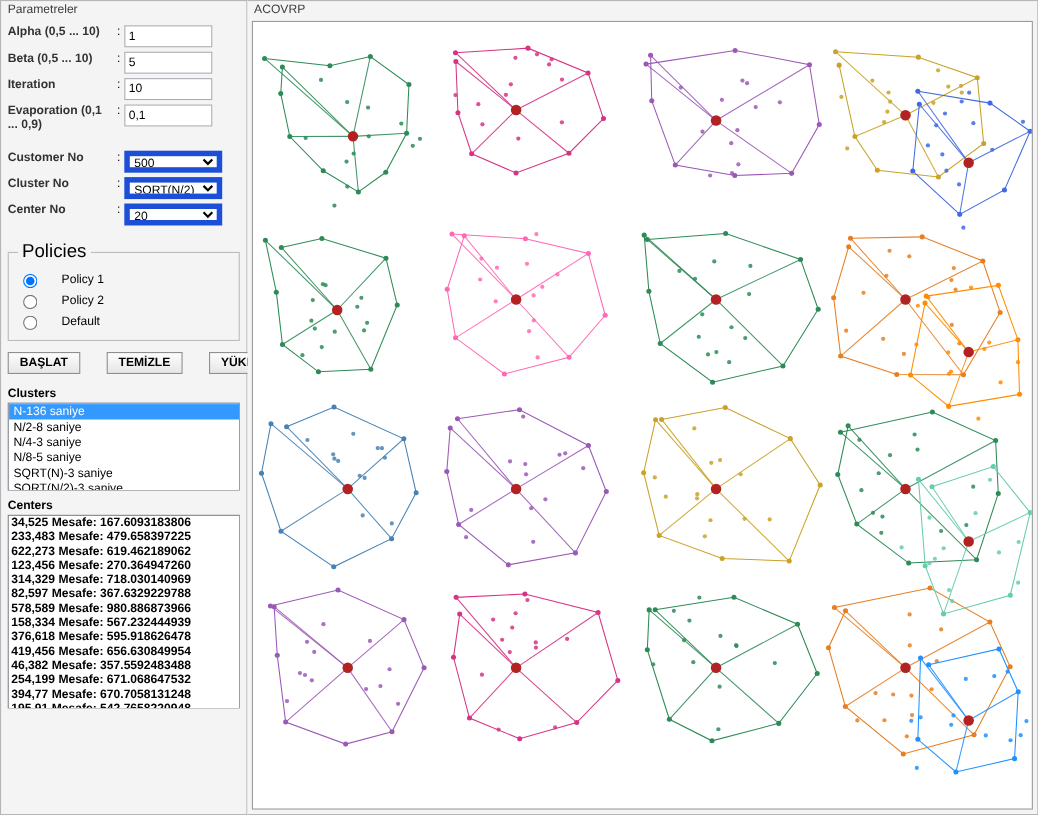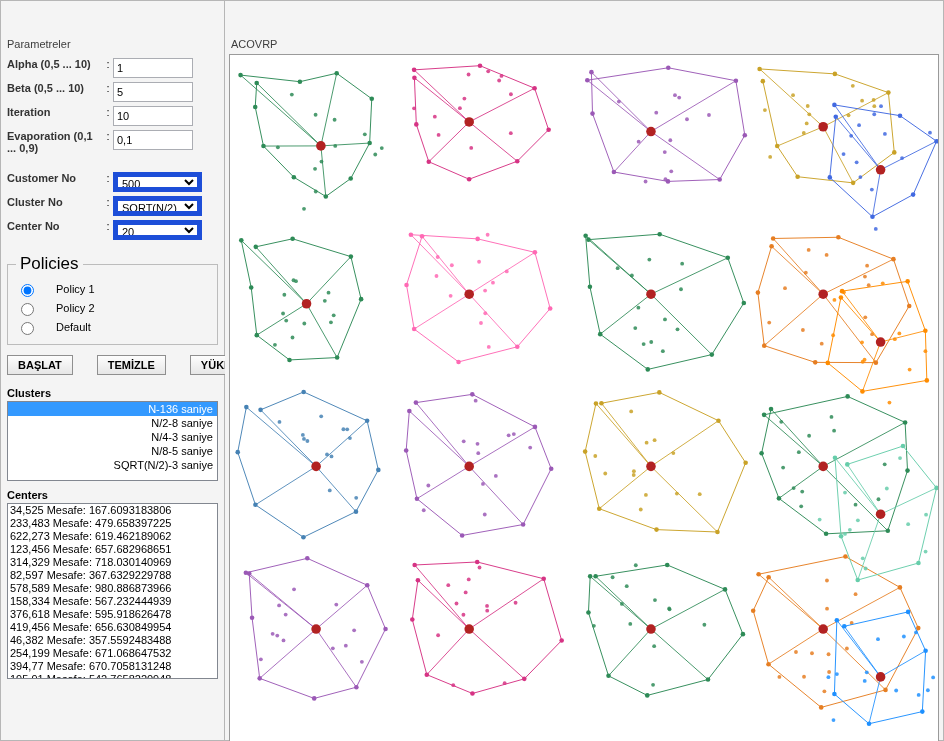--- a/index.html
+++ b/index.html
@@ -29,21 +29,20 @@
     border: 1px solid #b6b6b6;
     border-left: none;
     display: flex;
     flex-direction: column;
     justify-content: space-between;
   }
   .group-title {
     font-size: 11px;
     padding: 2px 6px 0 6px;
     color: #3d3d3d;
-    margin-top: 35px;
   }
   .param-group {
     padding: 4px 6px;
     border-bottom: none;
   }
   .param-row {
     display: flex;
     align-items: flex-start;
     margin: 4px 0;
   }
@@ -94,35 +93,35 @@
   }
   .listbox {
     margin: 2px 6px;
     border: 1px solid #828790;
     background: #fff;
     overflow-y: auto;
     padding: 0;
     list-style: none;
     font-size: 11px;
   }
-  .listbox li { padding: 0 4px; line-height: 14px; white-space: nowrap; cursor: default; text-align: right;}
+  .listbox li { padding: 0 4px; line-height: 14px; white-space: nowrap; cursor: default;}
   .listbox li.selected { background: #3399ff; color: #fff; }
   .clusters-box { height: 80px; }
   .centers-box {
     margin: 2px 6px 6px 6px;
     border: 1px solid #828790;
     background: #fff;
     height: 176px;
     overflow: auto;
     font-size: 11px;
     padding: 0 2px;
     line-height: 13px;
     white-space: nowrap;
   }
-  .centers-box div { cursor: default; }
+  .centers-box div { cursor: default; font-weight: bold; }
   .canvas-wrap {
     flex: 1;
     margin: 4px;
     border: 1px solid #9a9a9a;
     background: #fff;
     position: relative;
   }
   svg.routes { width: 100%; height: 100%; display: block; }
   .spacer { height: 10px; }
 </style>
@@ -200,29 +199,30 @@
     <button class="btn">TEMİZLE</button>
     <button class="btn">YÜKLE</button>
   </div>
 
   <div class="list-label">Clusters</div>
   <ul class="listbox clusters-box" id="clusters-list">
       <li class="selected">N-136 saniye</li>
       <li>N/2-8 saniye</li>
       <li>N/4-3 saniye</li>
       <li>N/8-5 saniye</li>
+      <li>SQRT(N)-3 saniye</li>
       <li>SQRT(N/2)-3 saniye</li>
     </ul>
 
   <div class="list-label">Centers</div>
   <div class="centers-box" id="centers-list">
       <div>34,525 Mesafe: 167.6093183806</div>
       <div>233,483 Mesafe: 479.658397225</div>
       <div>622,273 Mesafe: 619.462189062</div>
-      <div>123,456 Mesafe: 657.682968651</div>
+      <div>123,456 Mesafe: 270.364947260</div>
       <div>314,329 Mesafe: 718.030140969</div>
       <div>82,597 Mesafe: 367.6329229788</div>
       <div>578,589 Mesafe: 980.886873966</div>
       <div>158,334 Mesafe: 567.232444939</div>
       <div>376,618 Mesafe: 595.918626478</div>
       <div>419,456 Mesafe: 656.630849954</div>
       <div>46,382 Mesafe: 357.5592483488</div>
       <div>254,199 Mesafe: 671.068647532</div>
       <div>394,77 Mesafe: 670.7058131248</div>
       <div>195 91 Mesafe: 542 7658220948</div>

